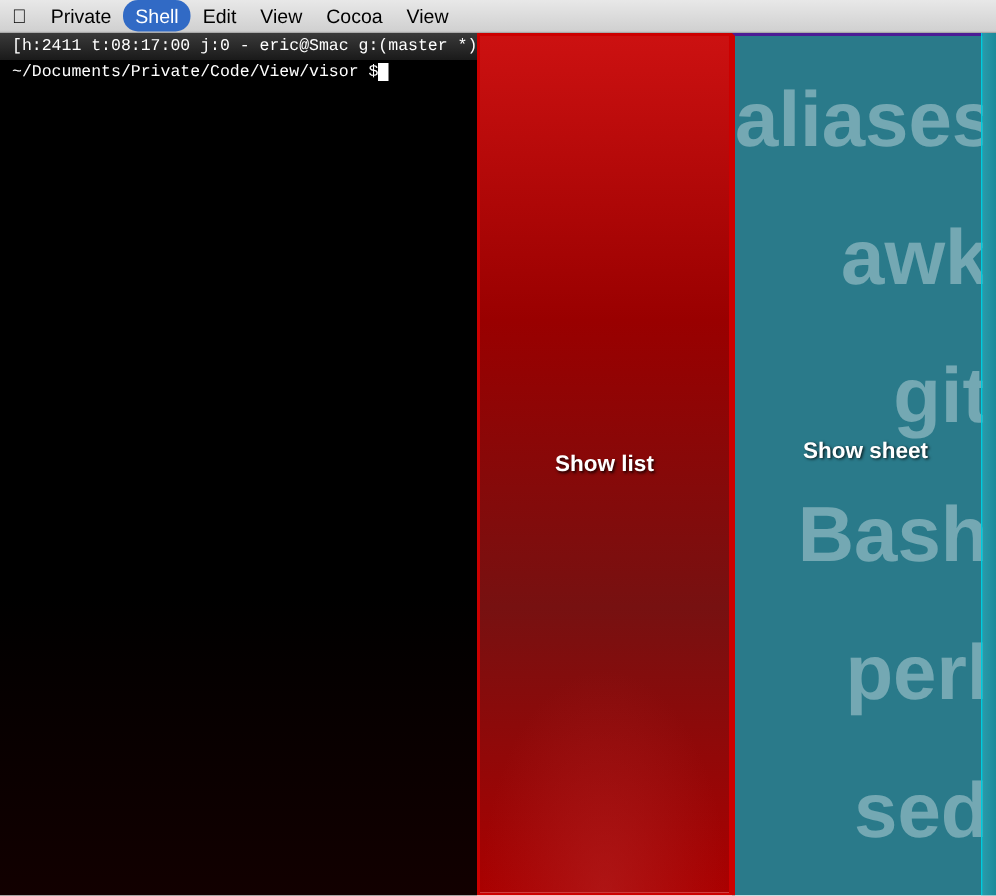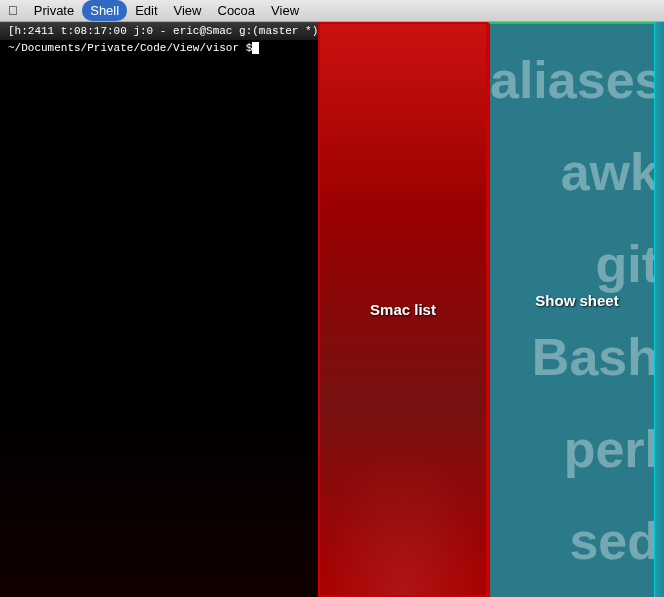--- a/index.html
+++ b/index.html
@@ -113,21 +113,21 @@
       cursor: pointer;
       z-index: 1;
     }
 
     
     #cheat-panel {
       width: 176px;
       height: 575px;
       background: #2a7a8a;
       border-left: 2px solid #cc0000;
-      border-top: 2px solid #22c55e;
+      border-top: 2px solid #4c1d95;
       position: relative;
       overflow: hidden;
       flex-shrink: 0;
     }
 
     .cheat-items {
       position: absolute;
       right: 0;
       top: 0;
       width: 100%;
@@ -208,21 +208,21 @@
       <span>[h:2411 t:08:17:00 j:0 - eric@Smac g:(master *)]</span>
     </div>
     <div id="terminal-prompt">
       <span>~/Documents/Private/Code/View/visor $</span><span style="display:inline-block;width:7px;height:12px;background:#fff;vertical-align:middle;"></span>
     </div>
     <div id="terminal-body"></div>
     <div id="terminal-gradient"></div>
   </div>
 
   <div id="red-panel">
-    <span class="show-list-btn">Smac list</span>
+    <span class="show-list-btn">Show list</span>
   </div>
 
   <div id="cheat-panel">
     <div class="cheat-items">
       <div class="cheat-item">aliases</div>
       <div class="cheat-item">awk</div>
       <div class="cheat-item">git</div>
       <div class="cheat-item">Bash</div>
       <div class="cheat-item">perl</div>
       <div class="cheat-item">sed</div>

